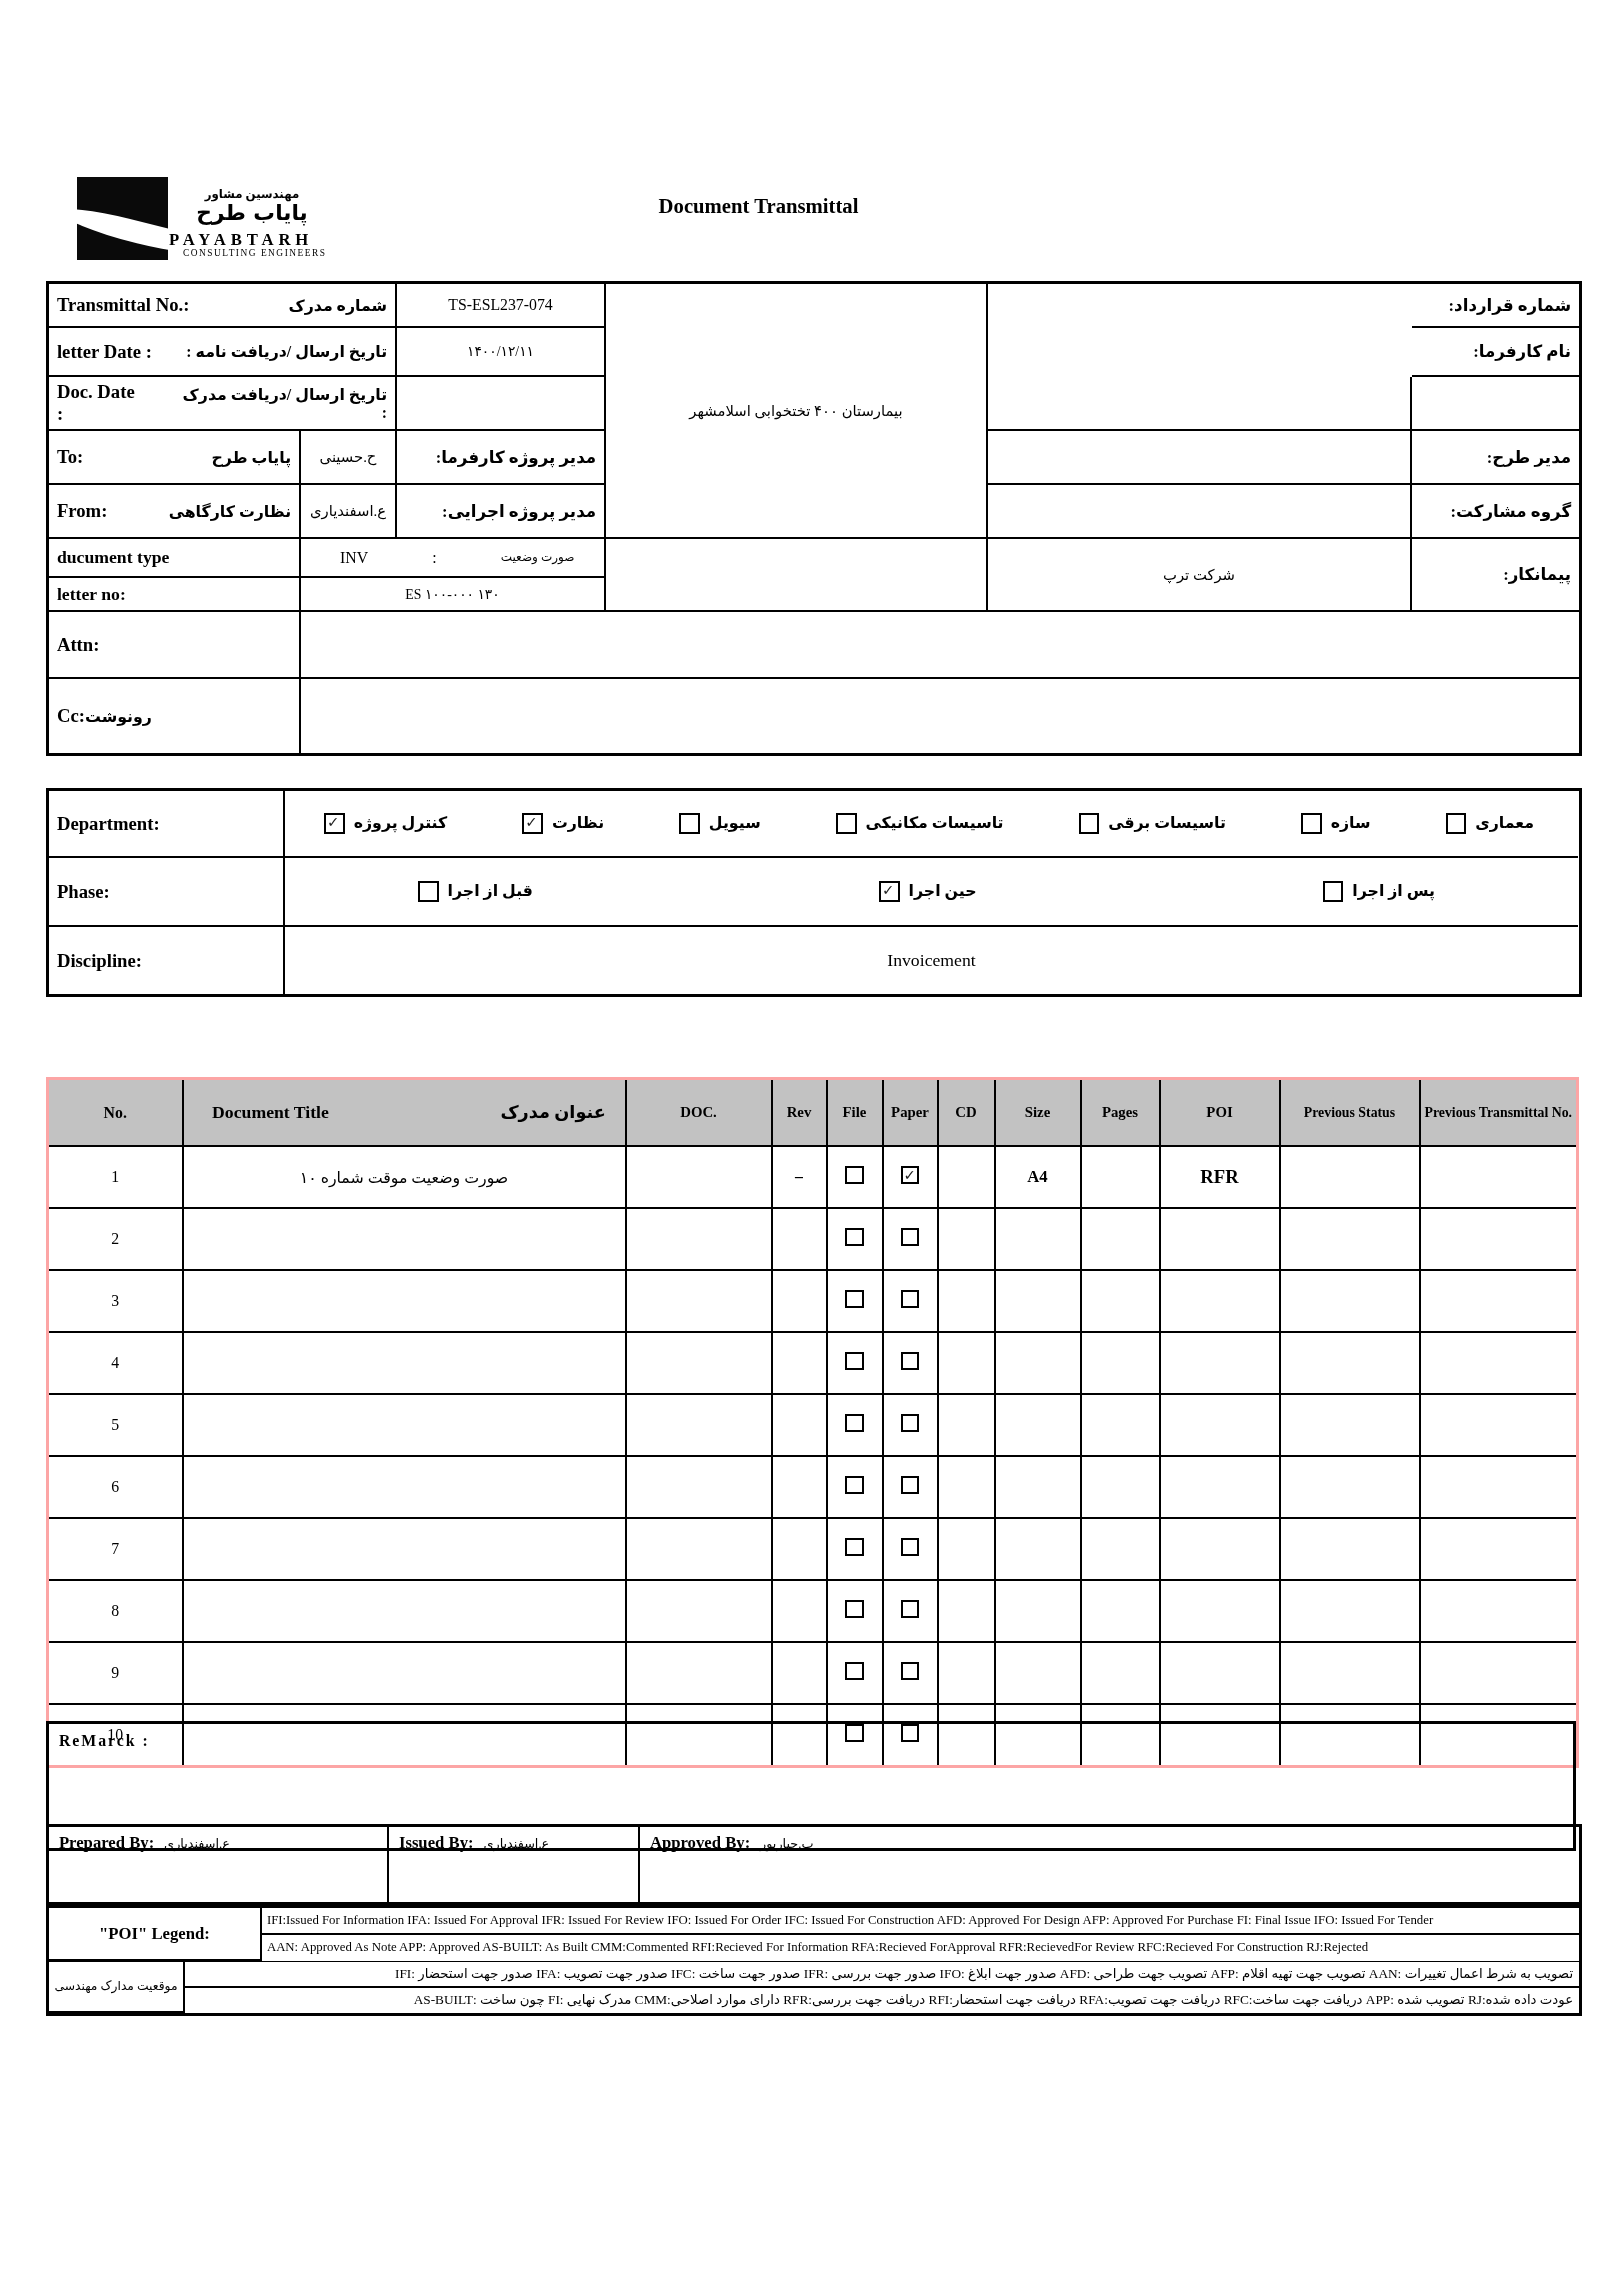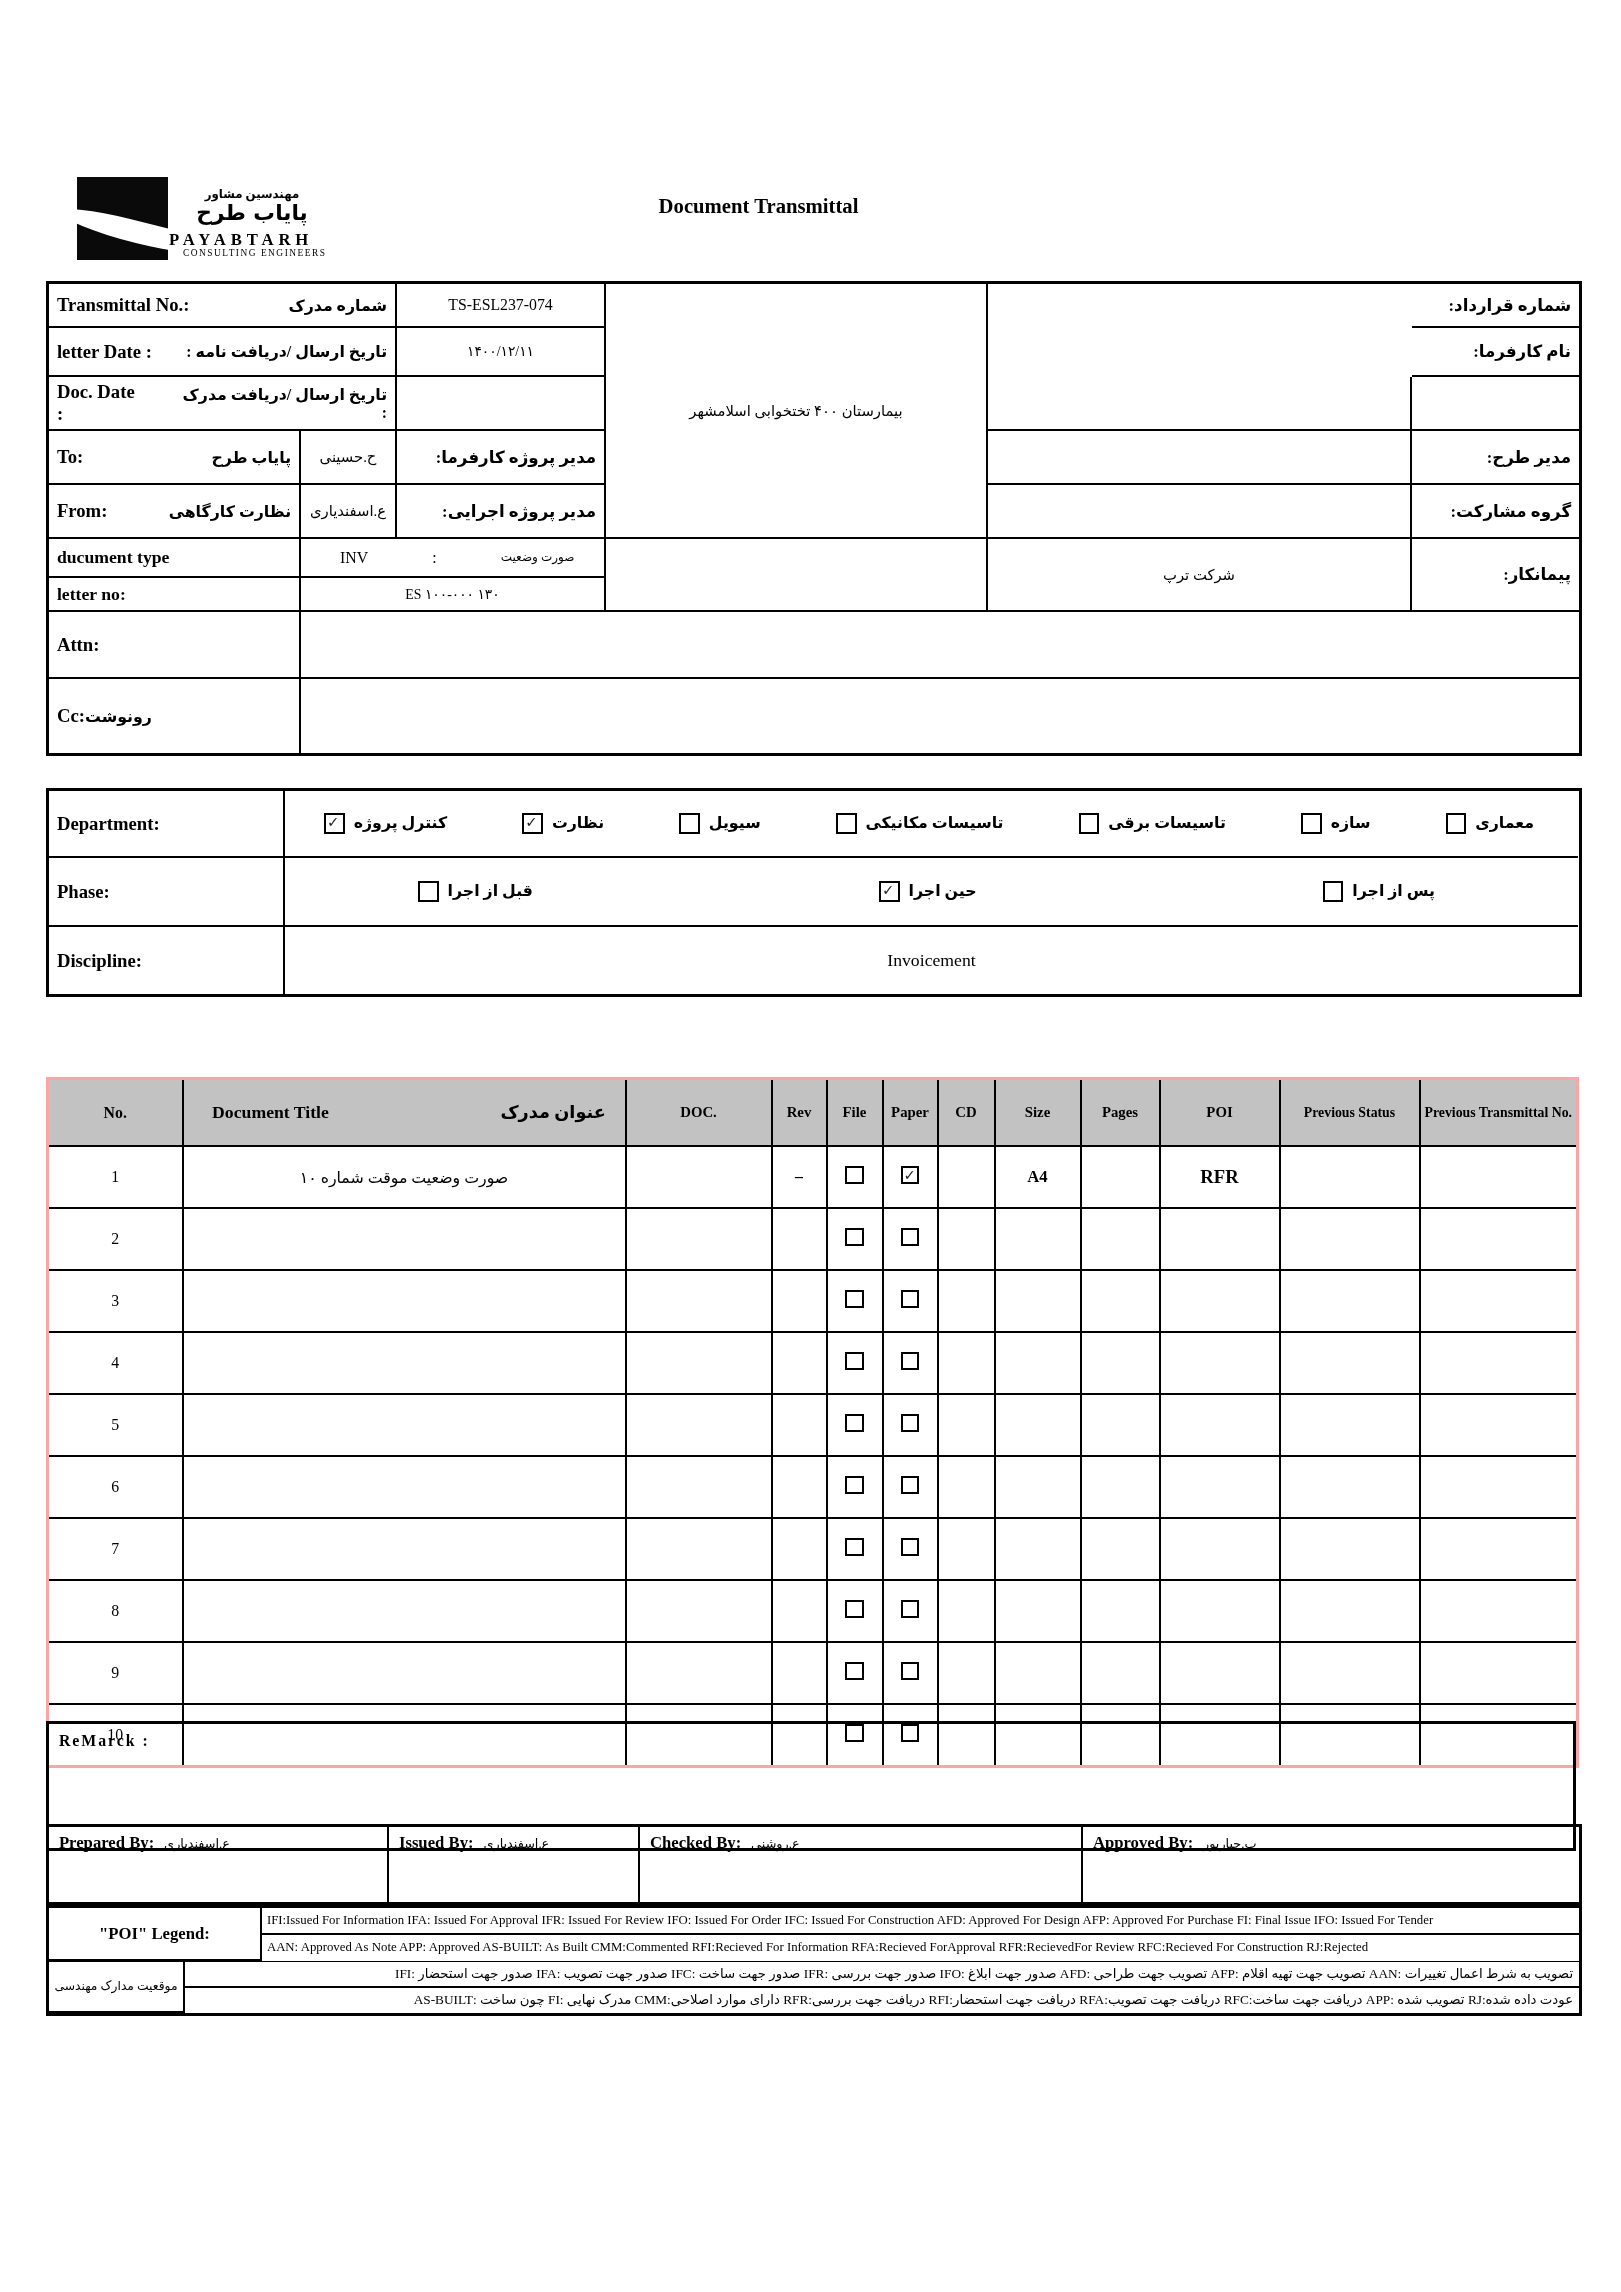--- a/index.html
+++ b/index.html
@@ -411,24 +411,20 @@
 
   <div class="sgrid abs">
     <div class="scell">
       <span class="slabel">Prepared By:</span>
       <span class="sname">ع.اسفندیاری</span>
     </div>
     <div class="scell">
       <span class="slabel">Issued By:</span>
       <span class="sname">ع.اسفندیاری</span>
     </div>
-    <div class="scell">
-      <span class="slabel">Checked By:</span>
-      <span class="sname">ع.روشنی</span>
-    </div>
     <div class="scell nbr">
       <span class="slabel">Approved By:</span>
       <span class="sname">ب.جبارپور</span>
     </div>
   </div>
 
   <div class="lgrid1 abs">
     <div class="gcell llabel" style="grid-area:1/1/3/2">"POI" Legend:</div>
     <div class="gcell len nbr" style="grid-area:1/2/2/3">IFI:Issued For Information  IFA: Issued For Approval  IFR: Issued For Review   IFO: Issued For Order  IFC: Issued For Construction AFD: Approved For Design AFP: Approved For Purchase  FI: Final Issue  IFO: Issued For Tender</div>
     <div class="gcell len nbr nbb" style="grid-area:2/2/3/3">AAN: Approved As Note  APP: Approved  AS-BUILT: As Built CMM:Commented  RFI:Recieved For Information   RFA:Recieved ForApproval   RFR:RecievedFor Review  RFC:Recieved For Construction  RJ:Rejected</div>

